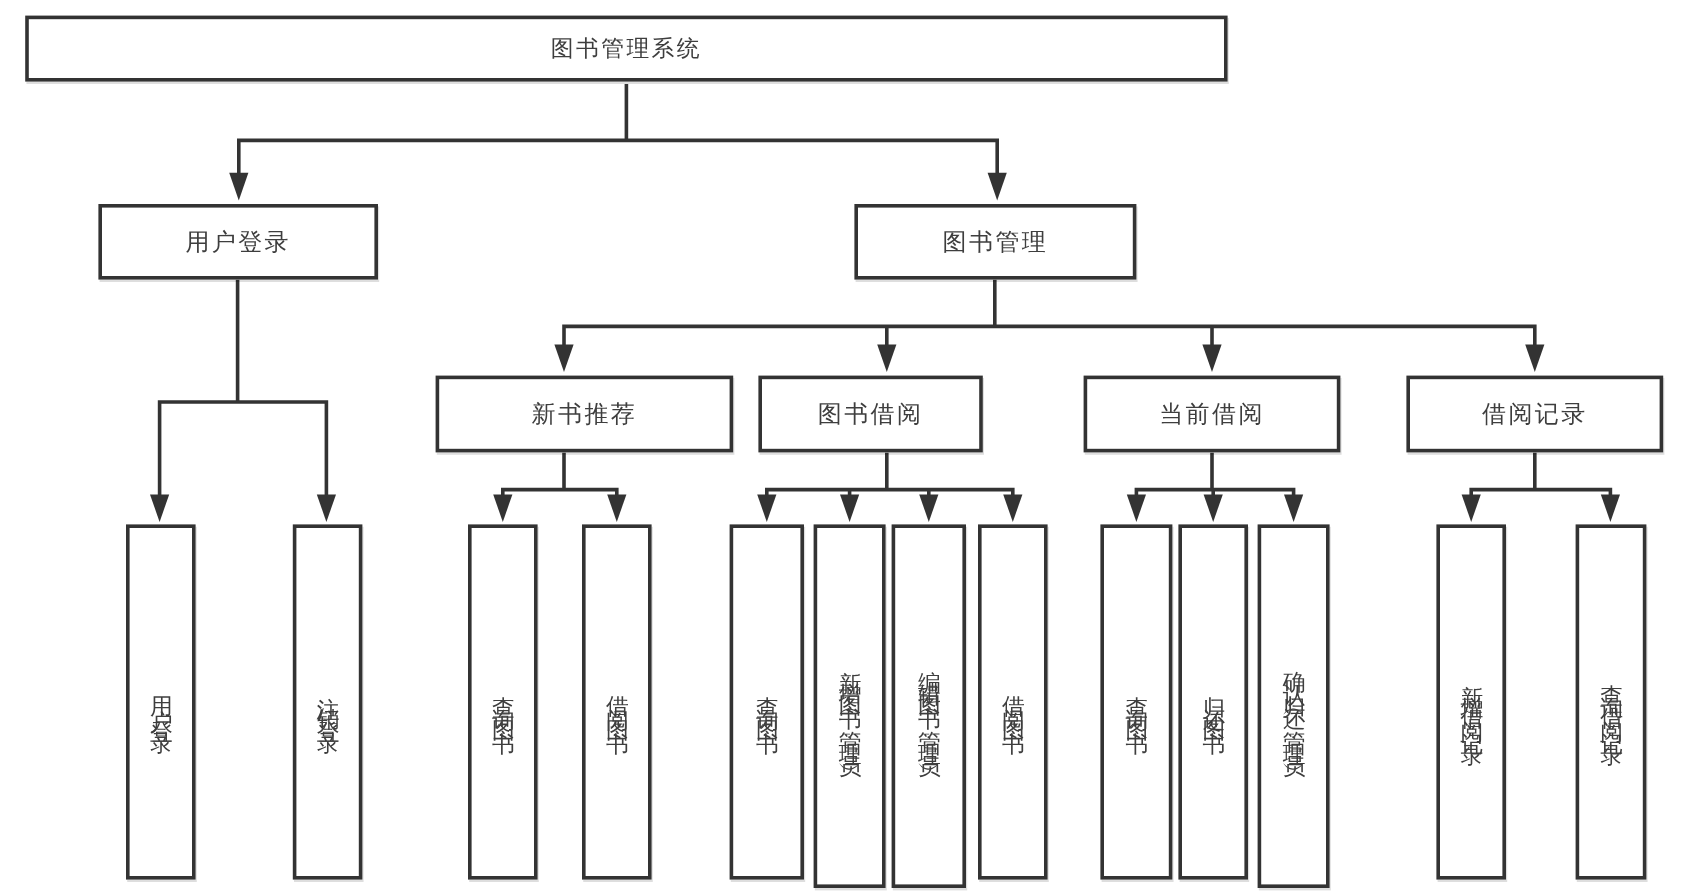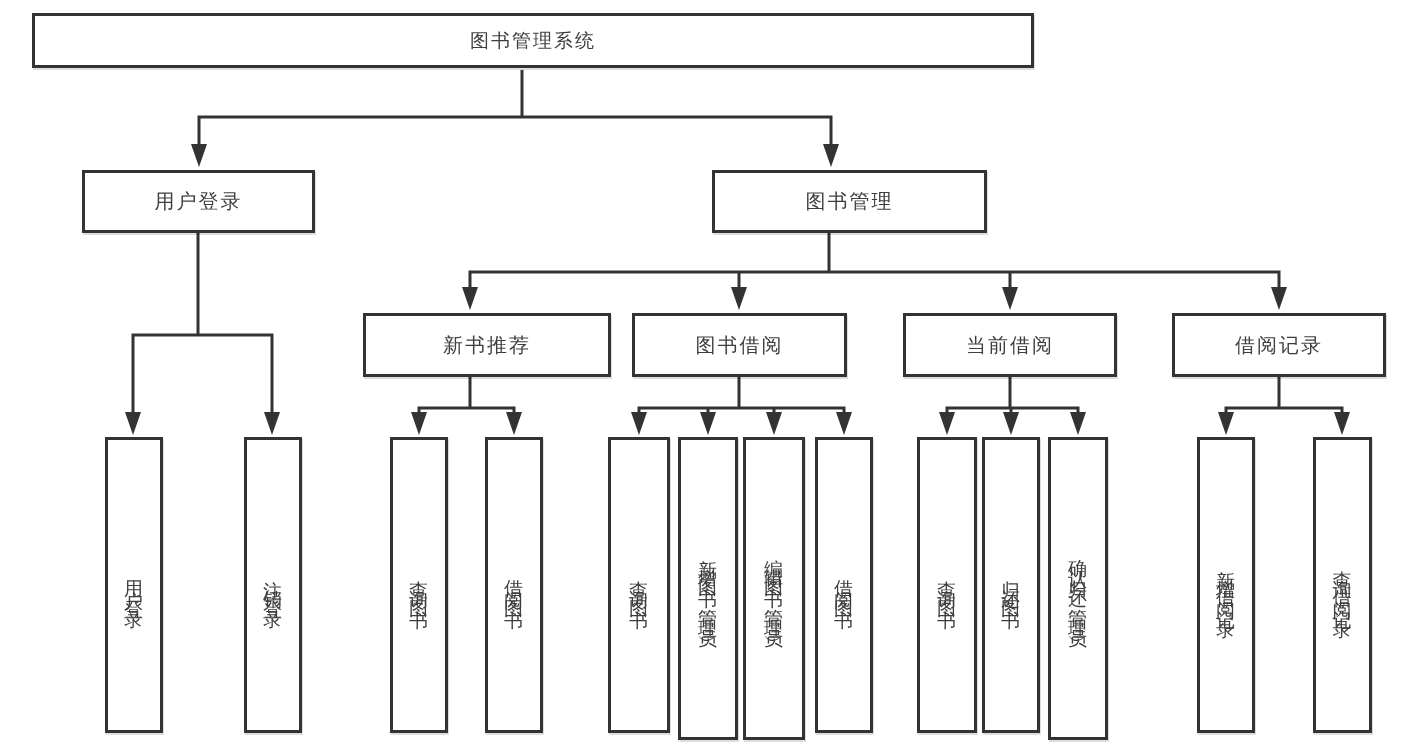--- a/index.html
+++ b/index.html
@@ -85,35 +85,35 @@
     <polygon class="ah" points="708,435 700,412 716,412"></polygon>
     <polygon class="ah" points="774,435 766,412 782,412"></polygon>
     <polygon class="ah" points="844,435 836,412 852,412"></polygon>
     <polygon class="ah" points="947,435 939,412 955,412"></polygon>
     <polygon class="ah" points="1011,435 1003,412 1019,412"></polygon>
     <polygon class="ah" points="1078,435 1070,412 1086,412"></polygon>
     <polygon class="ah" points="1226,435 1218,412 1234,412"></polygon>
     <polygon class="ah" points="1342,435 1334,412 1350,412"></polygon>
   </svg>
 
-  <div class="box h root" style="left:32px;top:13px;width:1002px;height:55px">
+  <div class="box h root" style="left:21px;top:13px;width:1002px;height:55px">
     <span class="lbl">图书管理系统</span>
   </div>
 
   <div class="box h" style="left:82px;top:170px;width:233px;height:63px">
     <span class="lbl">用户登录</span>
   </div>
-  <div class="box h" style="left:712px;top:170px;width:275px;height:63px">
+  <div class="box h" style="left:712px;top:170px;width:235px;height:63px">
     <span class="lbl">图书管理</span>
   </div>
 
   <div class="box h" style="left:363px;top:313px;width:248px;height:64px">
     <span class="lbl">新书推荐</span>
   </div>
-  <div class="box h" style="left:632px;top:313px;width:215px;height:64px">
+  <div class="box h" style="left:632px;top:313px;width:187px;height:64px">
     <span class="lbl">图书借阅</span>
   </div>
   <div class="box h" style="left:1172px;top:313px;width:214px;height:64px">
     <span class="lbl">借阅记录</span>
   </div>
   <div class="box h" style="left:903px;top:313px;width:214px;height:64px">
     <span class="lbl">当前借阅</span>
   </div>
 
   <div class="box v" style="left:105px;top:437px;width:58px;height:296px">

